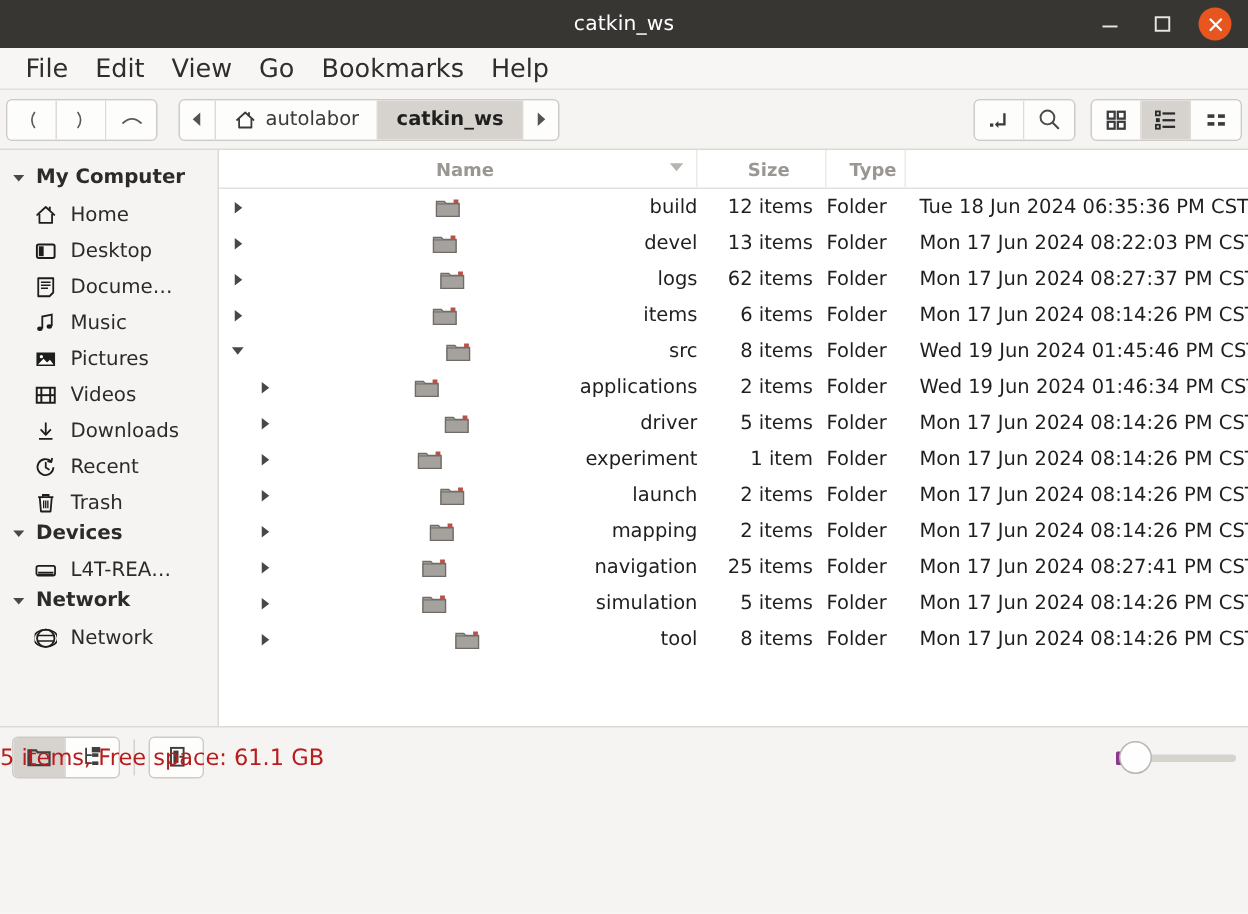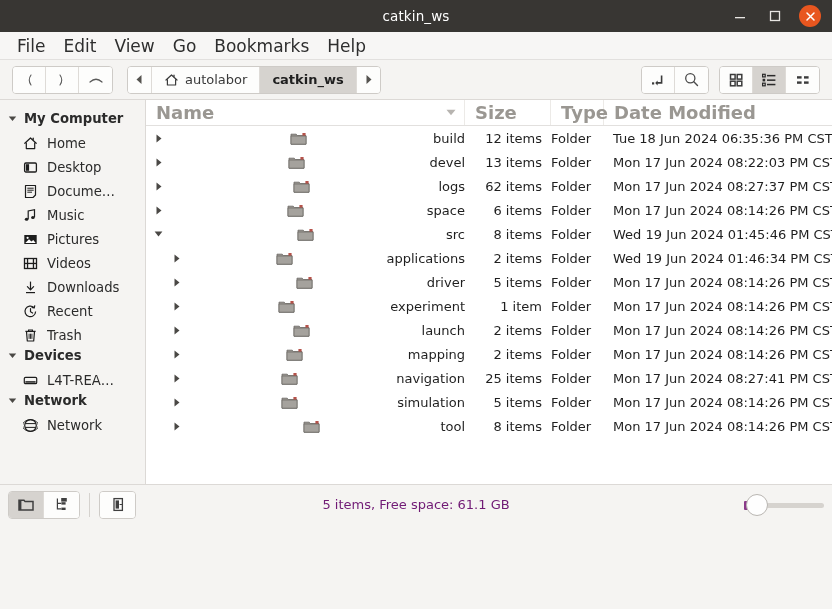--- a/index.html
+++ b/index.html
@@ -35,21 +35,21 @@
     border-bottom: 1px solid #e2e0de;
   }
   .menuitem {
     font-size: 17px; color: #2e2e2e; padding: 3px 9px; border-radius: 3px;
     white-space: nowrap;
   }
 
   
   .toolbar {
     height: 40px; flex: 0 0 40px; background: #f5f4f2;
-    display: flex; align-items: center; padding: 0 12px;
+    display: flex; align-items: center; padding: 0 4px;
     border-bottom: 1px solid #dcd9d6;
   }
   .btngroup { display: flex; border: 1px solid #cecbc7; border-radius: 4px; overflow: hidden; background: #fdfdfc; height: 28px; }
   .tbtn {
     width: 33px; height: 26px; display: flex; align-items: center; justify-content: center;
     background: #fdfdfc; border-right: 1px solid #dedbd7; color: #5a5a5a;
   }
   .tbtn:last-child { border-right: none; }
   .tbtn.active { background: #d6d3cf; color: #2a2a2a; }
   .tbtn svg { display: block; }
@@ -89,22 +89,22 @@
   .sb-item.droptarget .sb-label {
     border-bottom: 2px solid #e8561f;
     box-shadow: 0 4px 0 -2px #bdbab6;
     padding-bottom: 1px;
   }
 
   
   .filepane { flex: 1 1 auto; display: flex; flex-direction: column; background: #fff; min-width: 0; }
   .colheaders { display: flex; height: 26px; flex: 0 0 26px; border-bottom: 1px solid #e2e0de; background: #fff; }
   .colh {
-    font-size: 18px; color: #9a9792; font-weight: bold; display: flex; align-items: center;
-    border-right: 1px solid #eceae7; padding-left: 10px; position: relative;
+    font-size: 12px; color: #9a9792; font-weight: bold; display: flex; align-items: center;
+    border-right: 1px solid #eceae7; padding-left: 10px; position: relative; justify-content: center;
   }
   .colh .sortarrow { position: absolute; right: 8px; color: #b7b4b0; font-size: 9px; }
   .col-name { width: 319px; flex: 0 0 319px; }
   .col-size { width: 86px; flex: 0 0 86px; }
   .col-type { width: 53px; flex: 0 0 53px; }
   .col-date { flex: 1 1 auto; border-right: none; }
 
   .rows { flex: 1 1 auto; overflow: hidden; }
   .row { display: flex; height: 24px; align-items: center; font-size: 13px; color: #1f1f1f; }
   .cell-name { width: 319px; flex: 0 0 319px; display: flex; align-items: center; gap: 6px; overflow: hidden; justify-content: space-between; }
@@ -123,22 +123,22 @@
     height: 40px; flex: 0 0 40px; background: #f5f4f2;
     border-top: 1px solid #dcd9d6; display: flex; align-items: center;
     padding: 0 8px; position: relative;
   }
   .sb-btngroup { display: flex; border: 1px solid #cecbc7; border-radius: 4px; overflow: hidden; height: 28px; background: #fdfdfc; }
   .sbtn { width: 35px; height: 26px; display: flex; align-items: center; justify-content: center; background: #fdfdfc; border-right: 1px solid #dedbd7; color: #3f3f3f; }
   .sbtn:last-child { border-right: none; }
   .sbtn.active { background: #d6d3cf; }
   .statusdivider { width: 1px; height: 24px; background: #d5d2ce; margin: 0 9px; }
   .statustext {
-    position: absolute; left: 0; right: 0; text-align: center;
-    font-size: 13px; color: #701a75; pointer-events: none;
+    position: absolute; left: 0; right: 0; text-align: left;
+    font-size: 15px; color: #b91c1c; pointer-events: none;
   }
   .zoomslider { margin-left: auto; display: flex; align-items: center; position: relative; width: 80px; height: 20px; z-index: 2; }
   .zs-track { position: absolute; left: 9px; right: 0; height: 5px; background: #d6d3cf; border-radius: 3px; top: 8px; }
   .zs-mark { position: absolute; left: 0px; top: 6px; width: 5px; height: 9px; background: #8a3a8a; border-radius: 1px; }
   .zs-knob { position: absolute; left: 2px; top: -1px; width: 22px; height: 22px; border-radius: 50%; background: #fefefe; border: 1px solid #b9b6b2; }
 </style>
 </head>
 <body>
 
 <div class="window">
@@ -432,23 +432,20 @@
                 <path d="M0.5 0.8 L9.5 0.8 L5 6.2 Z" fill="currentColor"></path>
               </svg>
           </span>
         </div>
         <div class="colh col-size">
           <span>Size</span>
         </div>
         <div class="colh col-type">
           <span>Type</span>
         </div>
-        <div class="colh col-date">
-          <span>Date Modified</span>
-        </div>
       </div>
 
       <div class="rows">
 
         <div class="row">
           <div class="cell-name depth-0">
             <span class="expander">
                 <svg width="8" height="9" viewBox="0 0 8 9">
                   <path d="M1.5 0.6 L6.5 4.5 L1.5 8.4 Z" fill="currentColor"></path>
                 </svg>
@@ -516,21 +513,21 @@
                   <path d="M1.5 0.6 L6.5 4.5 L1.5 8.4 Z" fill="currentColor"></path>
                 </svg>
               </span>
             <span class="folder-ico">
                 <svg width="17" height="15" viewBox="0 0 17 15">
                   <path d="M1 3.2 H6.2 L7.4 4.6 H16 V13.2 H1 Z" fill="#9d9a96" stroke="#6f6c68" stroke-width="0.9"></path>
                   <path d="M12.4 2 H15.6 V5.1 H12.4 Z" fill="#b5524a"></path>
                   <path d="M1 5 H16 V13.2 H1 Z" fill="#a5a29d" stroke="#6f6c68" stroke-width="0.8"></path>
                 </svg>
               </span>
-            <span>space</span>
+            <span>items</span>
           </div>
           <div class="cell-size">6 items</div>
           <div class="cell-type">Folder</div>
           <div class="cell-date">Mon 17 Jun 2024 08:14:26 PM CST</div>
         </div>
 
         <div class="row">
           <div class="cell-name depth-0">
             <span class="expander">
                 <svg width="9" height="8" viewBox="0 0 9 8">

